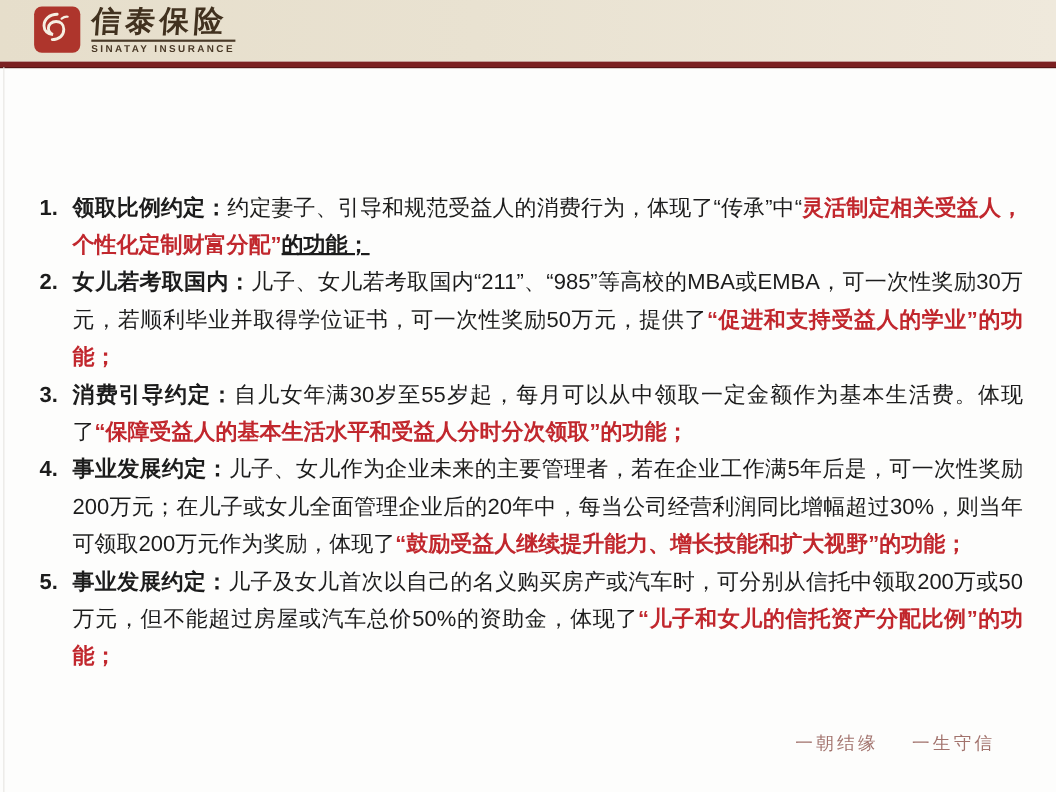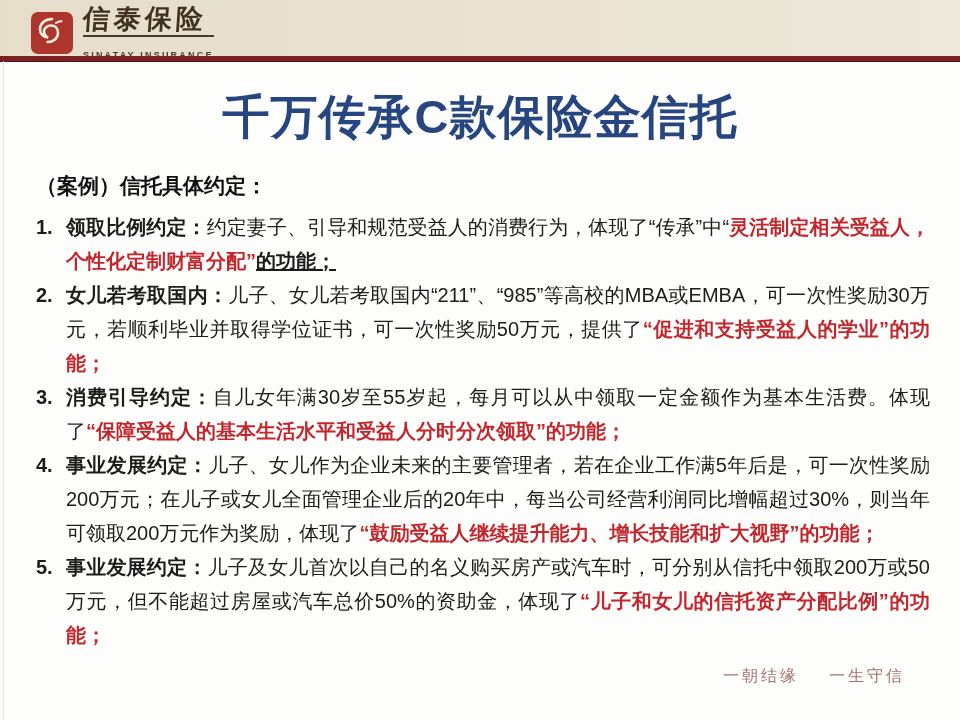--- a/index.html
+++ b/index.html
@@ -20,21 +20,21 @@
     display:flex;align-items:center;gap:9px;
   }
   .logo-box{width:44px;height:44px;display:block;}
   .brand-text{display:flex;flex-direction:column;line-height:1;}
   .brand-cn{
     font-family:"DejaVu Serif","Liberation Serif",serif;
     font-weight:bold;font-size:27px;color:#41311f;
     letter-spacing:4px;transform:skewX(-4deg);
   }
   .brand-en{
-    margin-top:3px;padding-top:14px;
+    margin-top:3px;padding-top:2px;
     border-top:2px solid #4a3a28;
     font-size:9px;font-weight:bold;letter-spacing:2.2px;color:#4a3a28;
   }
   .divider{
     position:absolute;top:56px;left:0;width:960px;height:5px;
     background:#7b2021;box-shadow:0 1px 0 #531313;
   }
   .left-edge-line{
     position:absolute;left:3px;top:61px;bottom:0;width:1px;
     background:#e6e4e1;
@@ -84,24 +84,22 @@
       </svg>
       <div class="brand-text">
         <span class="brand-cn">信泰保险</span>
         <span class="brand-en">SINATAY INSURANCE</span>
       </div>
     </div>
   </div>
   <div class="divider"></div>
   <div class="left-edge-line"></div>
 
-  <div class="title">千万传承C款保险金信托</div>
 
   <div class="content">
-    <p class="section-heading">（案例）信托具体约定：</p>
     <ol class="provisions">
         <li class="item">
           <span class="item-num">1.</span>
           <span class="item-text"><span class="item-label">领取比例约定：</span><span class="item-body">约定妻子、引导和规范受益人的消费行为，体现了“传承”中“</span><span class="item-hl">灵活制定相关受益人，个性化定制财富分配”</span><span class="item-tail">的功能；</span></span>
         </li>
         <li class="item">
           <span class="item-num">2.</span>
           <span class="item-text"><span class="item-label">女儿若考取国内：</span><span class="item-body">儿子、女儿若考取国内“211”、“985”等高校的MBA或EMBA，可一次性奖励30万元，若顺利毕业并取得学位证书，可一次性奖励50万元，提供了</span><span class="item-hl">“促进和支持受益人的学业”的功能；</span></span>
         </li>
         <li class="item">

